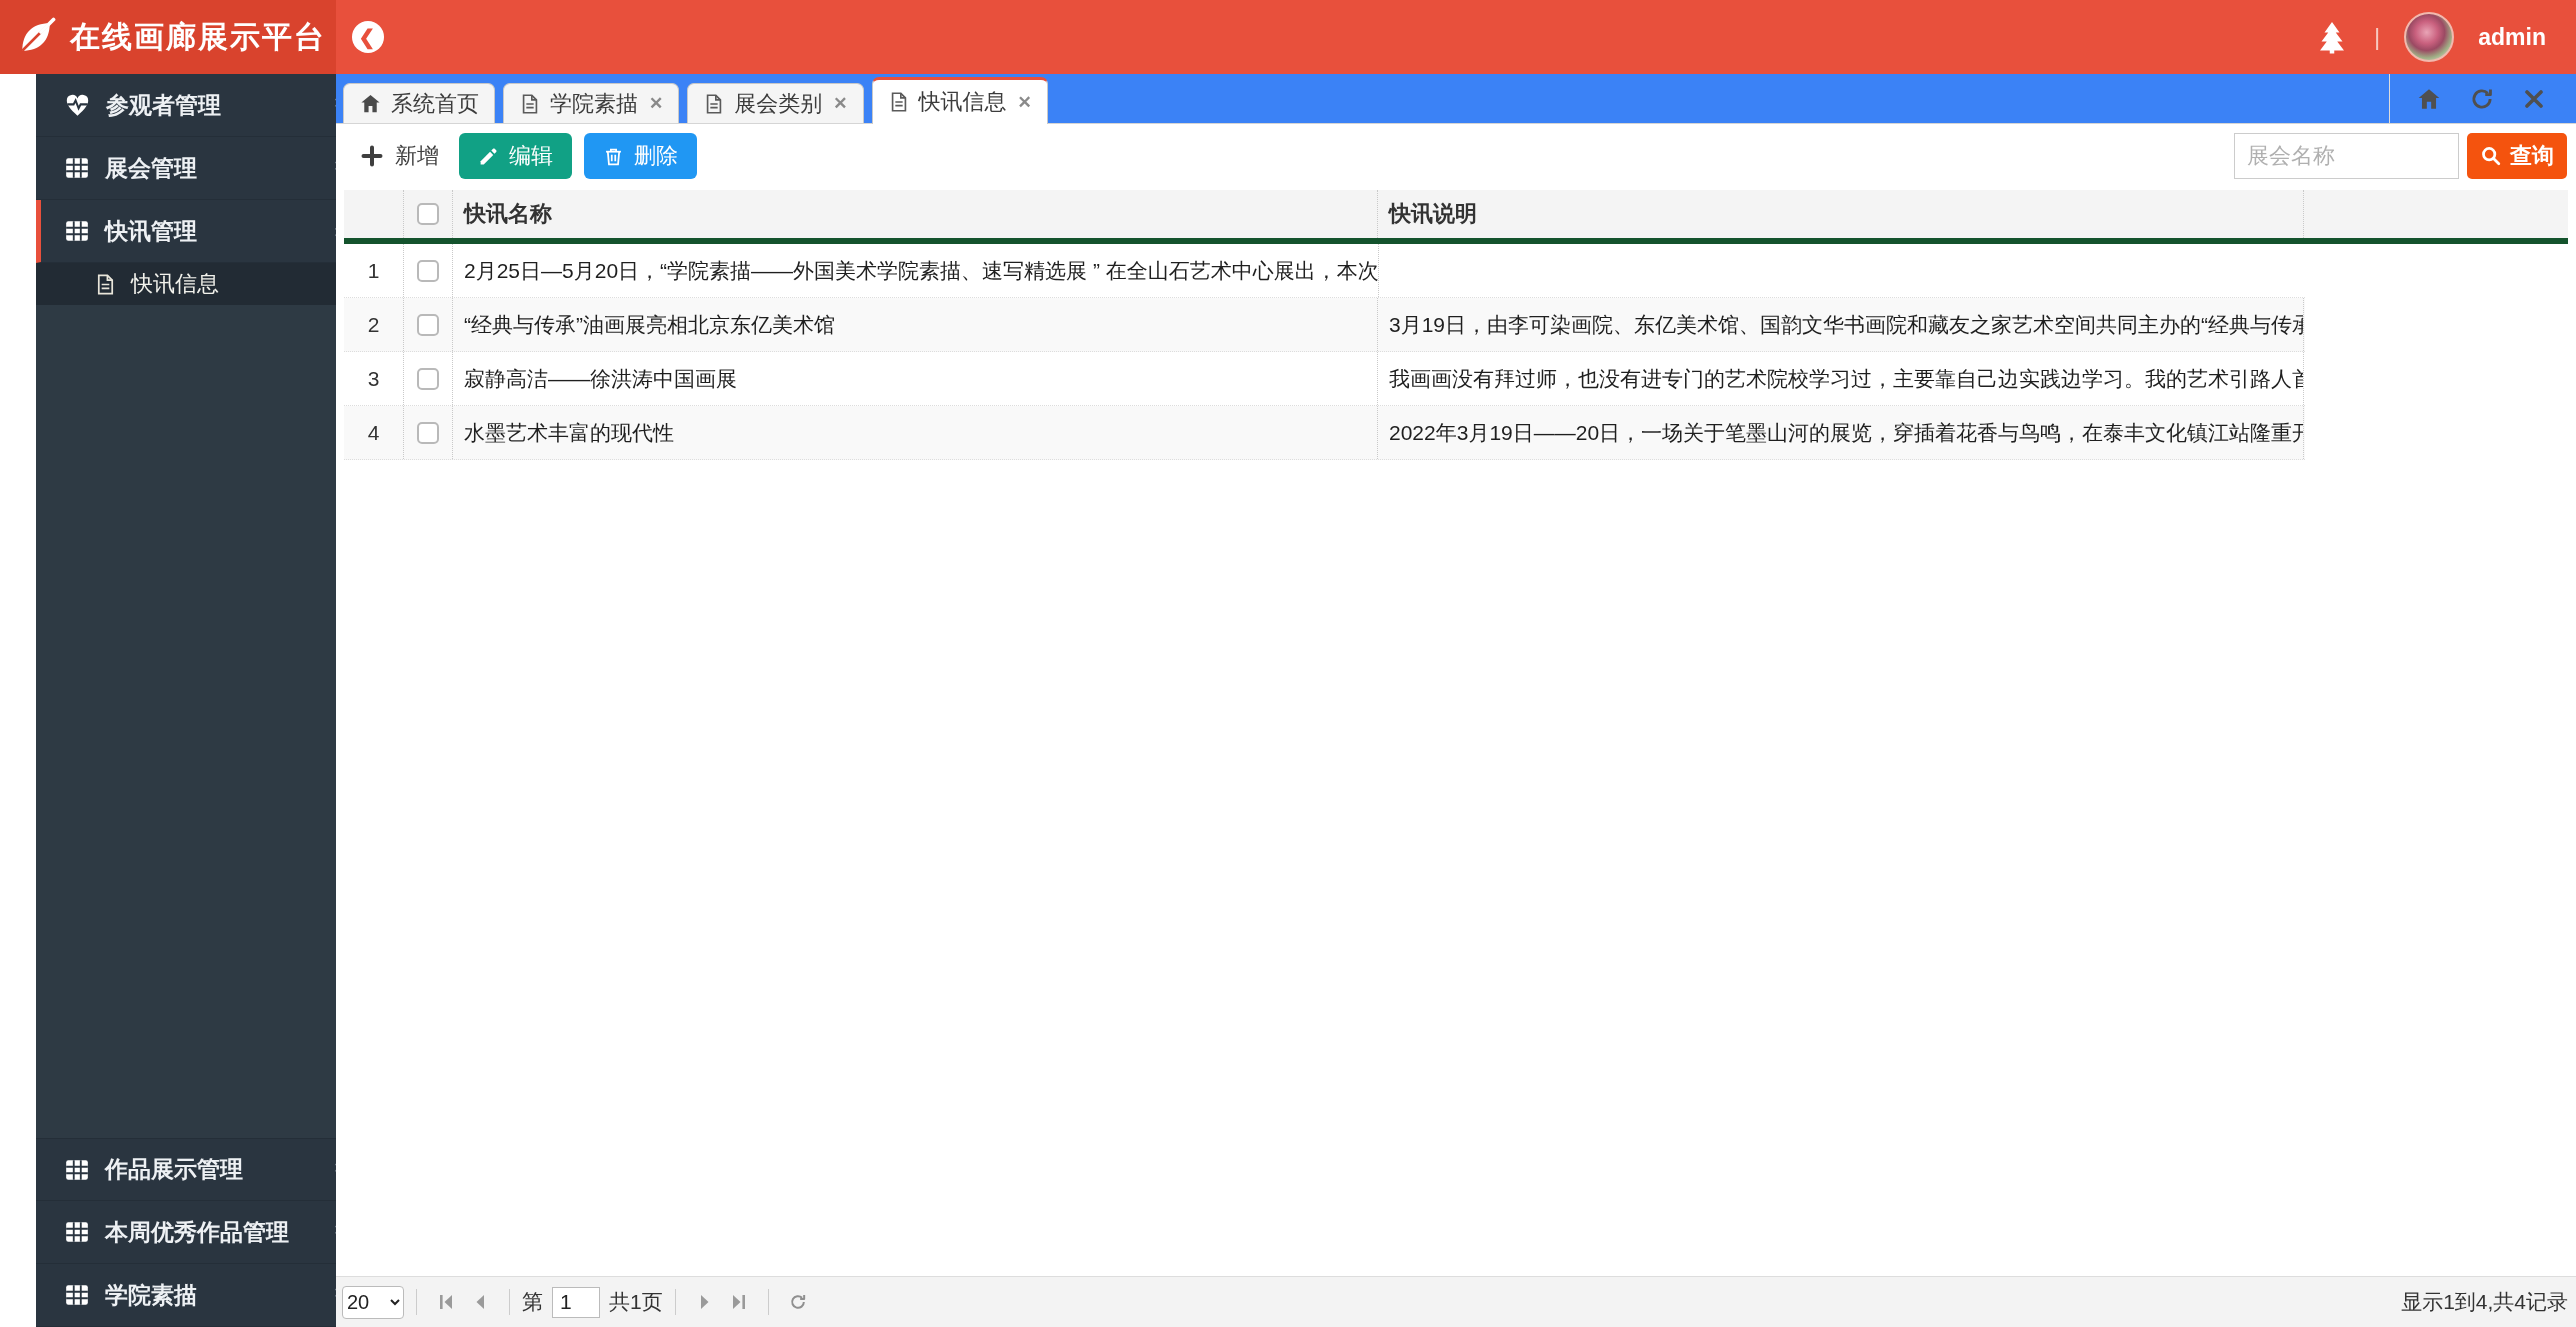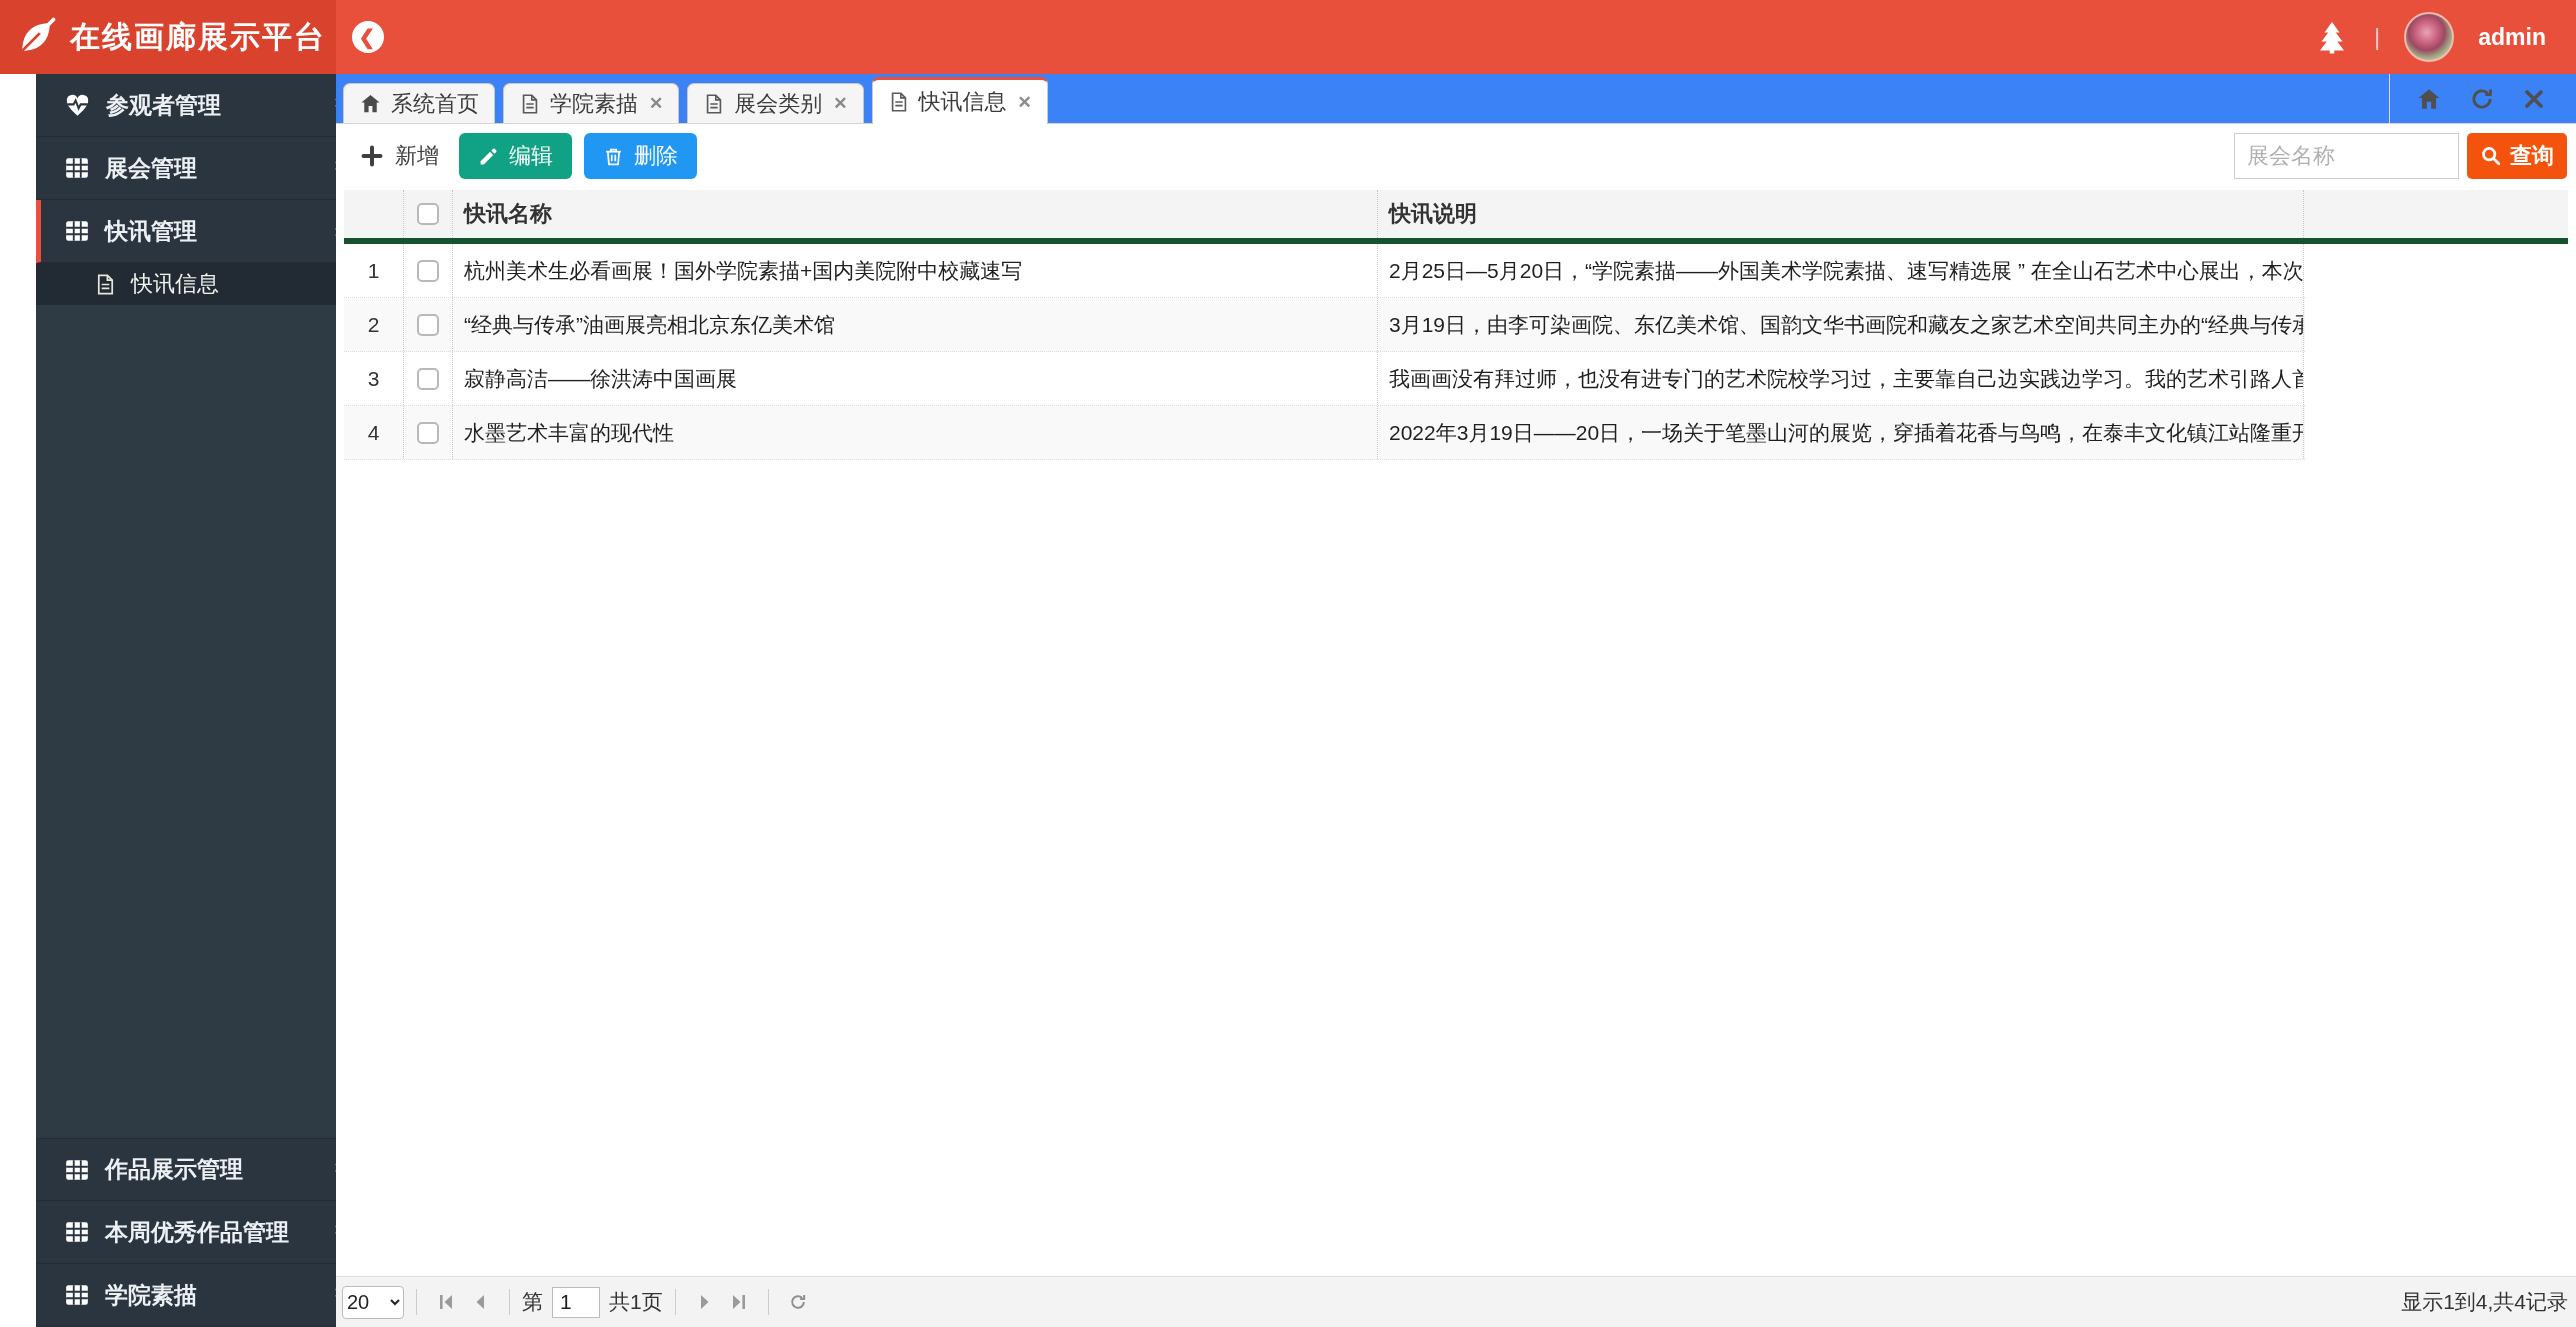--- a/index.html
+++ b/index.html
@@ -316,21 +316,20 @@
       <div class="cell col-name">快讯名称</div>
       <div class="cell col-desc">快讯说明</div>
       <div class="cell col-fill"></div>
     </div>
 
     <div class="grid-row">
       <div class="cell col-num">1</div>
       <div class="cell col-cb">
           <div class="cb"></div>
         </div>
-      <div class="cell col-name">杭州美术生必看画展！国外学院素描+国内美院附中校藏速写</div>
       <div class="cell col-desc">2月25日—5月20日，“学院素描——外国美术学院素描、速写精选展 ” 在全山石艺术中心展出，本次展览</div>
     </div>
     <div class="grid-row alt">
       <div class="cell col-num">2</div>
       <div class="cell col-cb">
           <div class="cb"></div>
         </div>
       <div class="cell col-name">“经典与传承”油画展亮相北京东亿美术馆</div>
       <div class="cell col-desc">3月19日，由李可染画院、东亿美术馆、国韵文华书画院和藏友之家艺术空间共同主办的“经典与传承”油画</div>
     </div>

